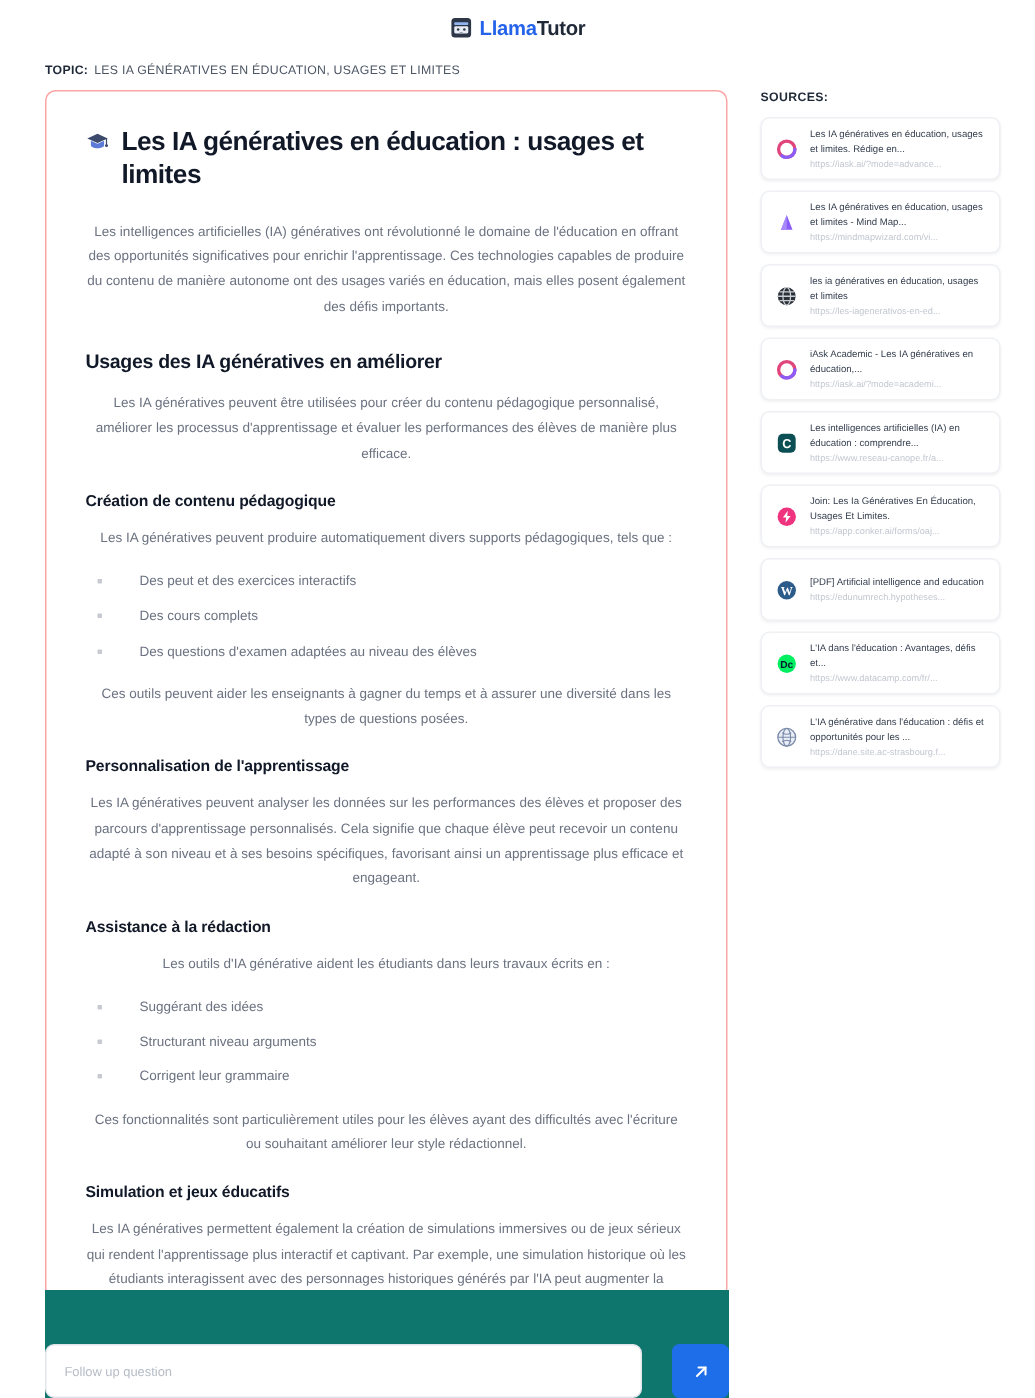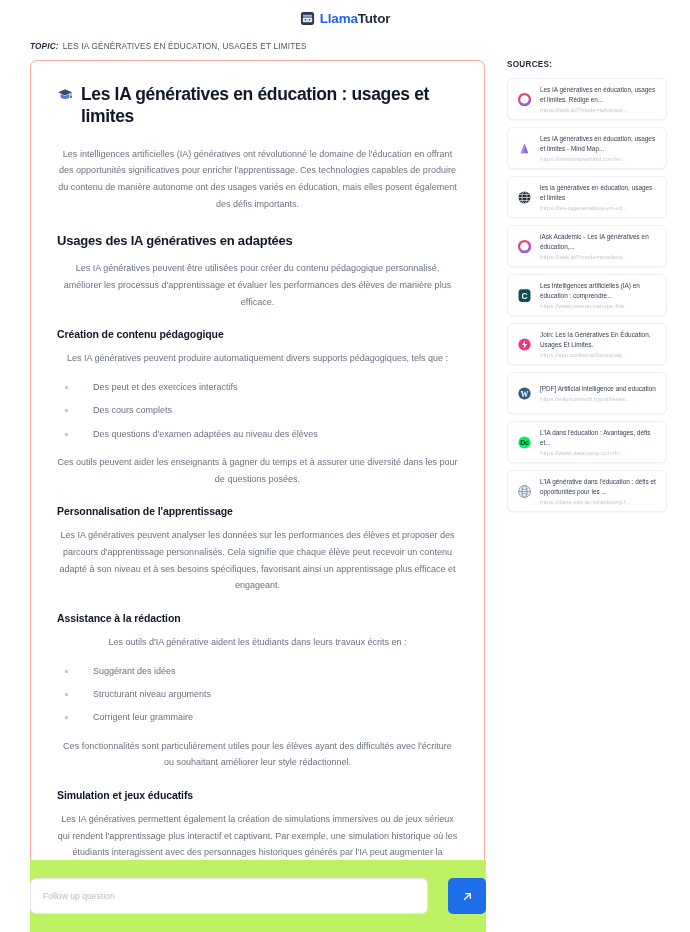--- a/index.html
+++ b/index.html
@@ -23,21 +23,21 @@
   .logo-llama { color: #2563EB; }
   .logo-tutor { color: #1F2937; }
 
   
   .topic-bar {
     padding: 6px 0 0 30px;
     display: flex; align-items: baseline; gap: 4px;
     font-size: 8.2px;
     letter-spacing: 0.2px;
   }
-  .topic-label { font-weight: 700; color: #1F2937; font-style: italic; }
+  .topic-label { font-weight: 700; color: #1F2937; }
   .topic-value { color: #4B5563; }
 
   
   .layout {
     position: absolute;
     top: 60px; left: 0; right: 0; bottom: 0;
     display: flex;
     align-items: flex-start;
     gap: 22px;
     padding: 0 22px 0 30px;
@@ -148,22 +148,22 @@
     overflow: hidden;
     text-overflow: clip;
   }
 
   
   .footer {
     position: absolute;
     left: 30px; bottom: 0px;
     width: 456px;
     height: 72px;
-    display: flex; align-items: center; gap: 20px;
-    background: #bef264;
+    display: flex; align-items: flex-end; gap: 20px;
+    background: #0f766e;
   }
   .followup-input {
     flex: 1;
     height: 36px;
     border: 1px solid #E2E5EA;
     border-radius: 6px;
     padding: 0 12px;
     font-size: 8.6px;
     color: #374151;
     font-family: "Liberation Sans", sans-serif;
@@ -214,30 +214,30 @@
         <svg class="cap-icon" viewBox="0 0 16 16">
           <path d="M8 2.2 1.2 5.3 8 8.4l6.8-3.1z" fill="#3B4A6B"></path>
           <path d="M3.6 6.8v3.1c0 1.1 2 2 4.4 2s4.4-.9 4.4-2V6.8L8 8.9z" fill="#5C7BD9"></path>
           <rect x="13.6" y="5" width="0.8" height="4.4" rx="0.4" fill="#3B4A6B"></rect>
           <circle cx="14" cy="10" r="1" fill="#3B4A6B"></circle>
         </svg>
         <h1>Les IA génératives en éducation : usages et limites</h1>
       </div>
       <div class="answer-body">
           <p>Les intelligences artificielles (IA) génératives ont révolutionné le domaine de l'éducation en offrant des opportunités significatives pour enrichir l'apprentissage. Ces technologies capables de produire du contenu de manière autonome ont des usages variés en éducation, mais elles posent également des défis importants.</p>
-          <h2>Usages des IA génératives en adaptées</h2>
+          <h2>Usages des IA génératives en améliorer</h2>
           <p>Les IA génératives peuvent être utilisées pour créer du contenu pédagogique personnalisé, améliorer les processus d'apprentissage et évaluer les performances des élèves de manière plus efficace.</p>
           <h3>Création de contenu pédagogique</h3>
           <p>Les IA génératives peuvent produire automatiquement divers supports pédagogiques, tels que :</p>
           <ul>
             <li>Des peut et des exercices interactifs</li>
             <li>Des cours complets</li>
             <li>Des questions d'examen adaptées au niveau des élèves</li>
           </ul>
-          <p>Ces outils peuvent aider les enseignants à gagner du temps et à assurer une diversité dans les pour de questions posées.</p>
+          <p>Ces outils peuvent aider les enseignants à gagner du temps et à assurer une diversité dans les types de questions posées.</p>
           <h3>Personnalisation de l'apprentissage</h3>
           <p>Les IA génératives peuvent analyser les données sur les performances des élèves et proposer des parcours d'apprentissage personnalisés. Cela signifie que chaque élève peut recevoir un contenu adapté à son niveau et à ses besoins spécifiques, favorisant ainsi un apprentissage plus efficace et engageant.</p>
           <h3>Assistance à la rédaction</h3>
           <p>Les outils d'IA générative aident les étudiants dans leurs travaux écrits en :</p>
           <ul>
             <li>Suggérant des idées</li>
             <li>Structurant niveau arguments</li>
             <li>Corrigent leur grammaire</li>
           </ul>
           <p>Ces fonctionnalités sont particulièrement utiles pour les élèves ayant des difficultés avec l'écriture ou souhaitant améliorer leur style rédactionnel.</p>

